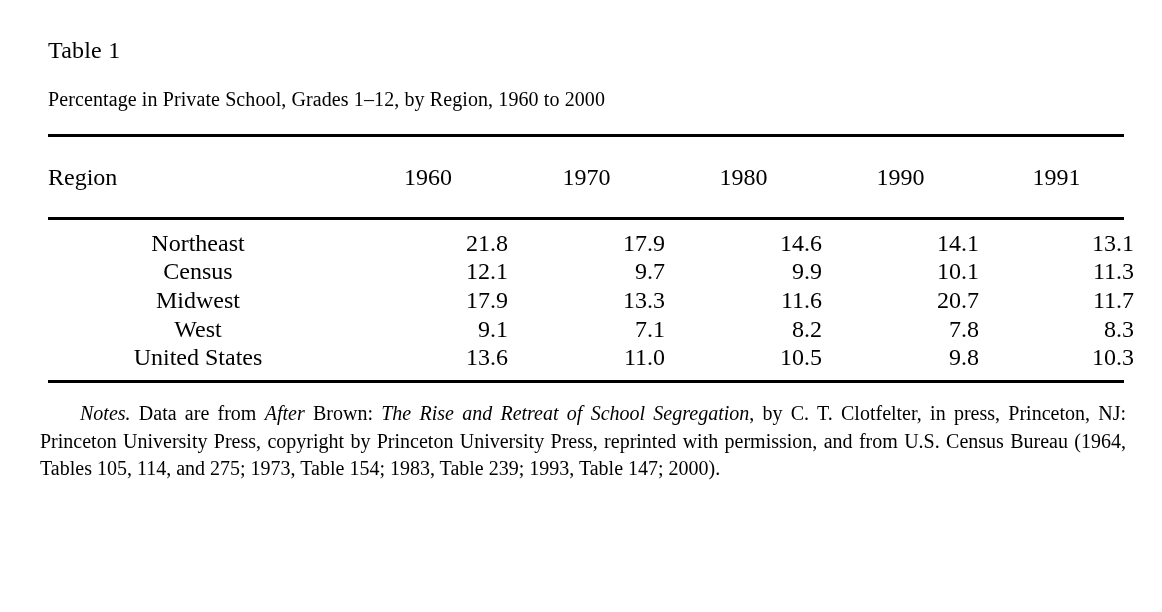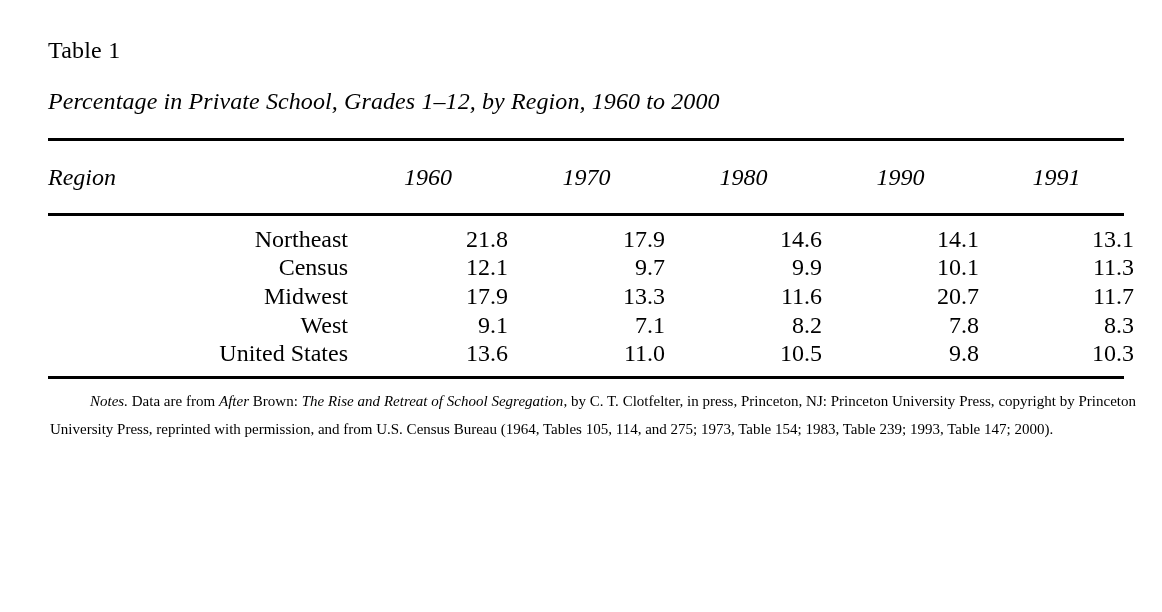--- a/index.html
+++ b/index.html
@@ -22,22 +22,21 @@
     padding: 0 38px;
   }
   .table-number {
     font-size: 24px;
     line-height: 1;
     padding-top: 38px;
     padding-left: 10px;
     letter-spacing: 0.2px;
   }
   .table-caption {
-    font-size: 24px;
-    font-style: italic;
+    font-size: 20px;
     line-height: 1;
     padding-top: 27px;
     padding-left: 10px;
     letter-spacing: 0.1px;
   }
   .rule {
     height: 3px;
     background: #000000;
     margin-left: 10px;
     margin-right: 0px;
@@ -53,50 +52,49 @@
     table-layout: fixed;
     font-size: 24px;
   }
   table.data th,
   table.data td {
     padding: 0;
     border: none;
     font-weight: normal;
   }
   thead th {
-    font-style: italic;
-    height: 72px;
+    height: 80px;
     vertical-align: middle;
     font-size: 24px;
   }
   thead th.col-region {
     text-align: left;
     padding-left: 0px;
   }
   thead th.col-year {
     text-align: center;
   }
   tbody tr { height: 29px; }
   tbody td.region-cell {
-    text-align: right;
+    text-align: center;
     vertical-align: middle;
     white-space: nowrap;
   }
   tbody td.value-cell {
     text-align: right;
     vertical-align: middle;
   }
   tbody tr:first-child td { padding-top: 10px; }
   tbody tr:last-child td { padding-bottom: 9px; }
 
   .notes {
-    margin-left: 12px;
+    margin-left: 2px;
     width: 1086px;
-    padding-top: 9px;
-    font-size: 15px;
+    padding-top: 17px;
+    font-size: 20px;
     line-height: 27.5px;
     text-align: justify;
     text-justify: inter-word;
   }
   .notes .indent { display: inline-block; width: 40px; }
   .notes i { font-style: italic; }
 </style>
 </head>
 <body>
 

